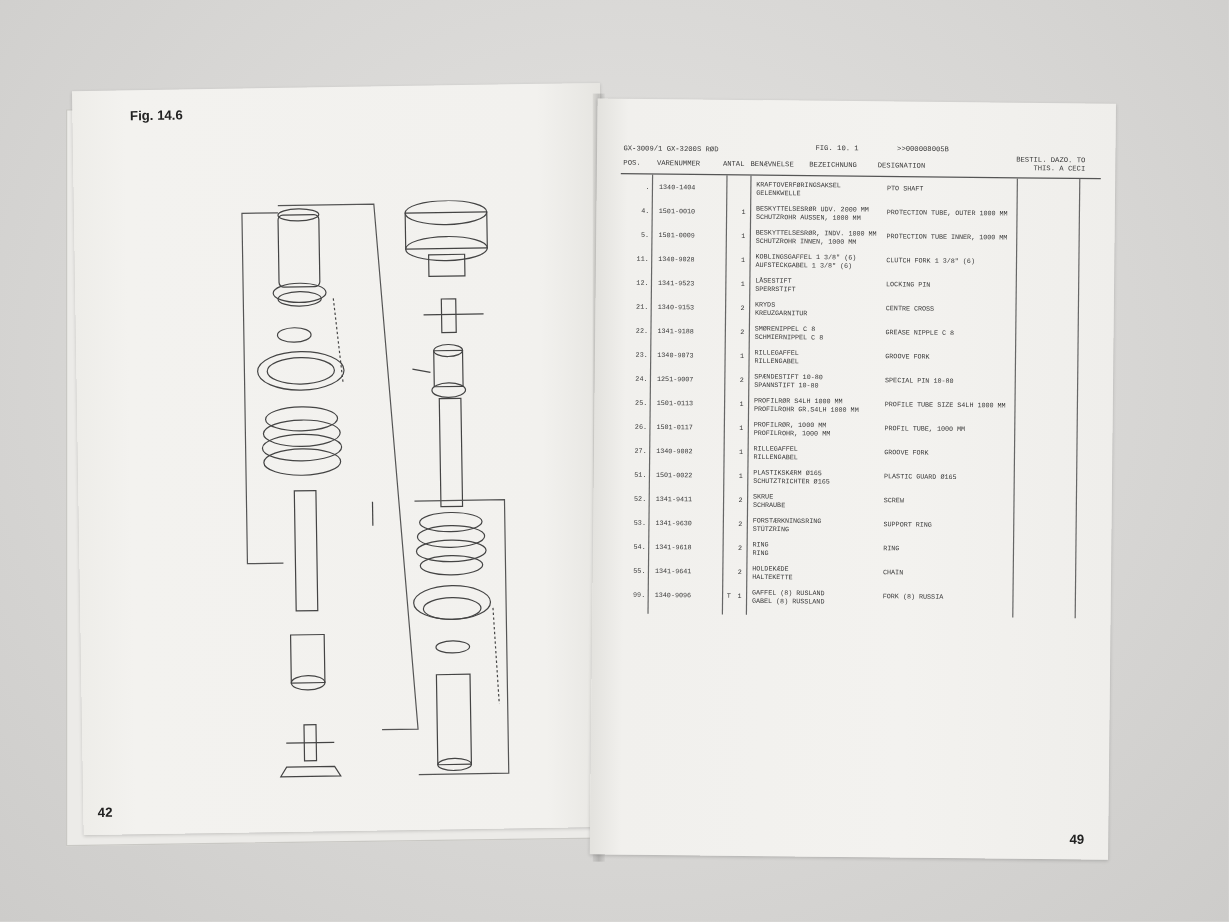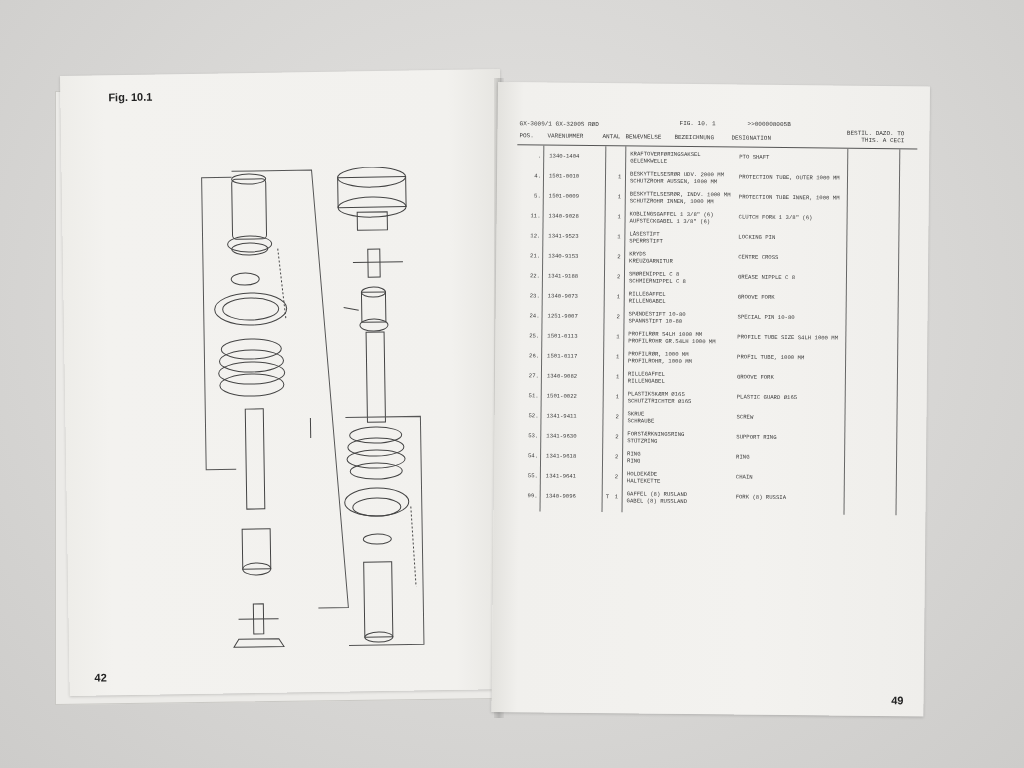--- a/index.html
+++ b/index.html
@@ -38,21 +38,21 @@
     position: absolute; left: 494px; top: 78px; width: 10px; height: 640px;
     background: linear-gradient(90deg, rgba(0,0,0,0.06), rgba(0,0,0,0.16), rgba(0,0,0,0.04));
   }
   .fig-label {
     position: absolute; left: 48px; top: 16px;
     font-weight: bold; font-size: 11px; color: #222;
   }
   .page-num {
     position: absolute; font-weight: bold; font-size: 11px; color: #222;
   }
-  .page-left .page-num { left: 25px; bottom: 12px; }
+  .page-left .page-num { left: 12px; bottom: 12px; }
   .page-right .page-num { right: 20px; bottom: 10px; }
 
   
   .drawing { position: absolute; left: 130px; top: 96px; width: 230px; height: 480px; }
   .drawing svg { width: 100%; height: 100%; }
 
   
   .mono { font-family: "Liberation Mono", "DejaVu Sans Mono", monospace; color: #3a3a3a; }
   .hdr-top {
     position: absolute; left: 22px; top: 38px; width: 395px; font-size: 6px;
@@ -77,21 +77,21 @@
   .c-de { left: 113px; top: 7px; }
   .c-en { left: 222px; top: 2px; }
 </style>
 </head>
 <body>
 
 <div class="backdrop"></div>
 <div class="page-stack-left"></div>
 
 <div class="page page-left">
-  <div class="fig-label">Fig. 10.1</div>
+  <div class="fig-label">Fig. 14.6</div>
 
   <div class="drawing">
     <svg viewBox="0 0 230 480" fill="none" stroke="#444" stroke-width="1">
 
       <polyline points="40,8 10,8 10,300 40,300" stroke="#555"></polyline>
       <polyline points="40,2 120,2 150,440 120,440" stroke="#555"></polyline>
 
       <rect x="40" y="10" width="34" height="60" rx="4"></rect>
       <ellipse cx="57" cy="10" rx="17" ry="5"></ellipse>
       <ellipse cx="57" cy="75" rx="22" ry="8"></ellipse>

